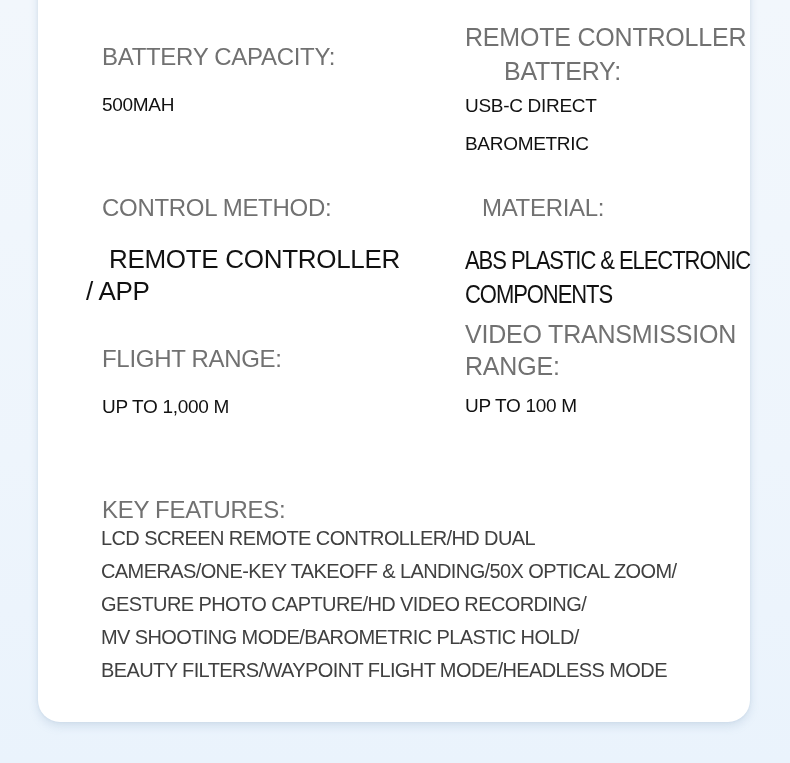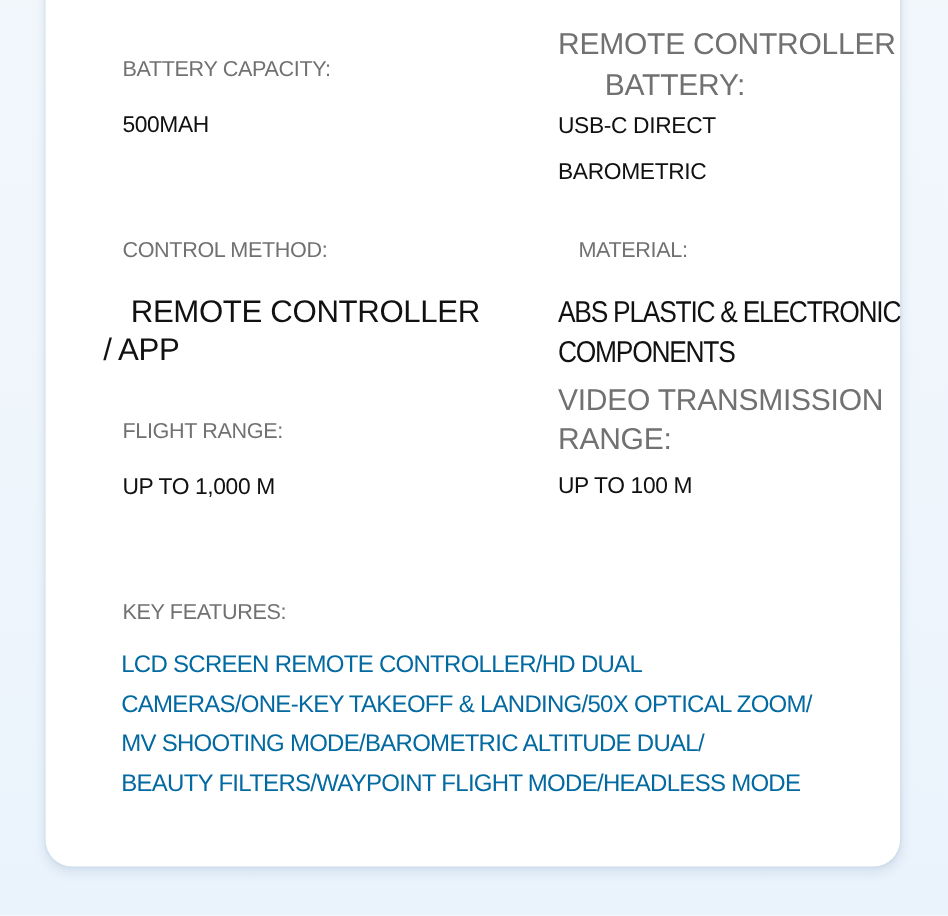--- a/index.html
+++ b/index.html
@@ -13,40 +13,40 @@
     position: absolute;
     left: 38px; top: -30px;
     width: 712px; height: 752px;
     background: #ffffff;
     border-radius: 22px;
     box-shadow: 0 4px 10px rgba(120,150,180,0.22), 0 0 3px rgba(120,150,180,0.15);
   }
   .lbl {
     position: absolute;
     color: #717171;
-    font-size: 18px;
+    font-size: 24px;
     letter-spacing: -0.3px;
     line-height: 34px;
     white-space: nowrap;
   }
   .lbl.small { font-size: 25px; line-height: 32px; letter-spacing: -0.2px; }
   .val {
     position: absolute;
     color: #111111;
     font-size: 19px;
     line-height: 34px;
     letter-spacing: -0.3px;
     white-space: nowrap;
   }
   .val.med { font-size: 26px; line-height: 32px; }
   .val.cond { font-size: 25px; line-height: 34px; letter-spacing: -1.2px; transform: scaleX(0.88); transform-origin: left top; }
   .features {
     position: absolute;
-    left: 101px; top: 538px;
-    color: #0369a1;
+    left: 101px; top: 522px;
+    color: #404040;
     font-size: 20px;
     line-height: 33px;
     letter-spacing: -0.6px;
   }
   .features div { white-space: nowrap; }
 </style>
 </head>
 <body>
 
 <div class="card"></div>
@@ -71,15 +71,16 @@
 <div class="val" style="left:102px; top:390px;">UP TO 1,000 M</div>
 
 <div class="lbl small" style="left:465px; top:318px;">VIDEO TRANSMISSION</div>
 <div class="lbl small" style="left:465px; top:350px;">RANGE:</div>
 <div class="val" style="left:465px; top:389px;">UP TO 100 M</div>
 
 <div class="lbl" style="left:102px; top:493px;">KEY FEATURES:</div>
 <div class="features">
   <div>LCD SCREEN REMOTE CONTROLLER/HD DUAL</div>
   <div>CAMERAS/ONE-KEY TAKEOFF &amp; LANDING/50X OPTICAL ZOOM/</div>
-  <div>MV SHOOTING MODE/BAROMETRIC ALTITUDE DUAL/</div>
+  <div>GESTURE PHOTO CAPTURE/HD VIDEO RECORDING/</div>
+  <div>MV SHOOTING MODE/BAROMETRIC PLASTIC HOLD/</div>
   <div>BEAUTY FILTERS/WAYPOINT FLIGHT MODE/HEADLESS MODE</div>
 </div>
 
 </body></html>

